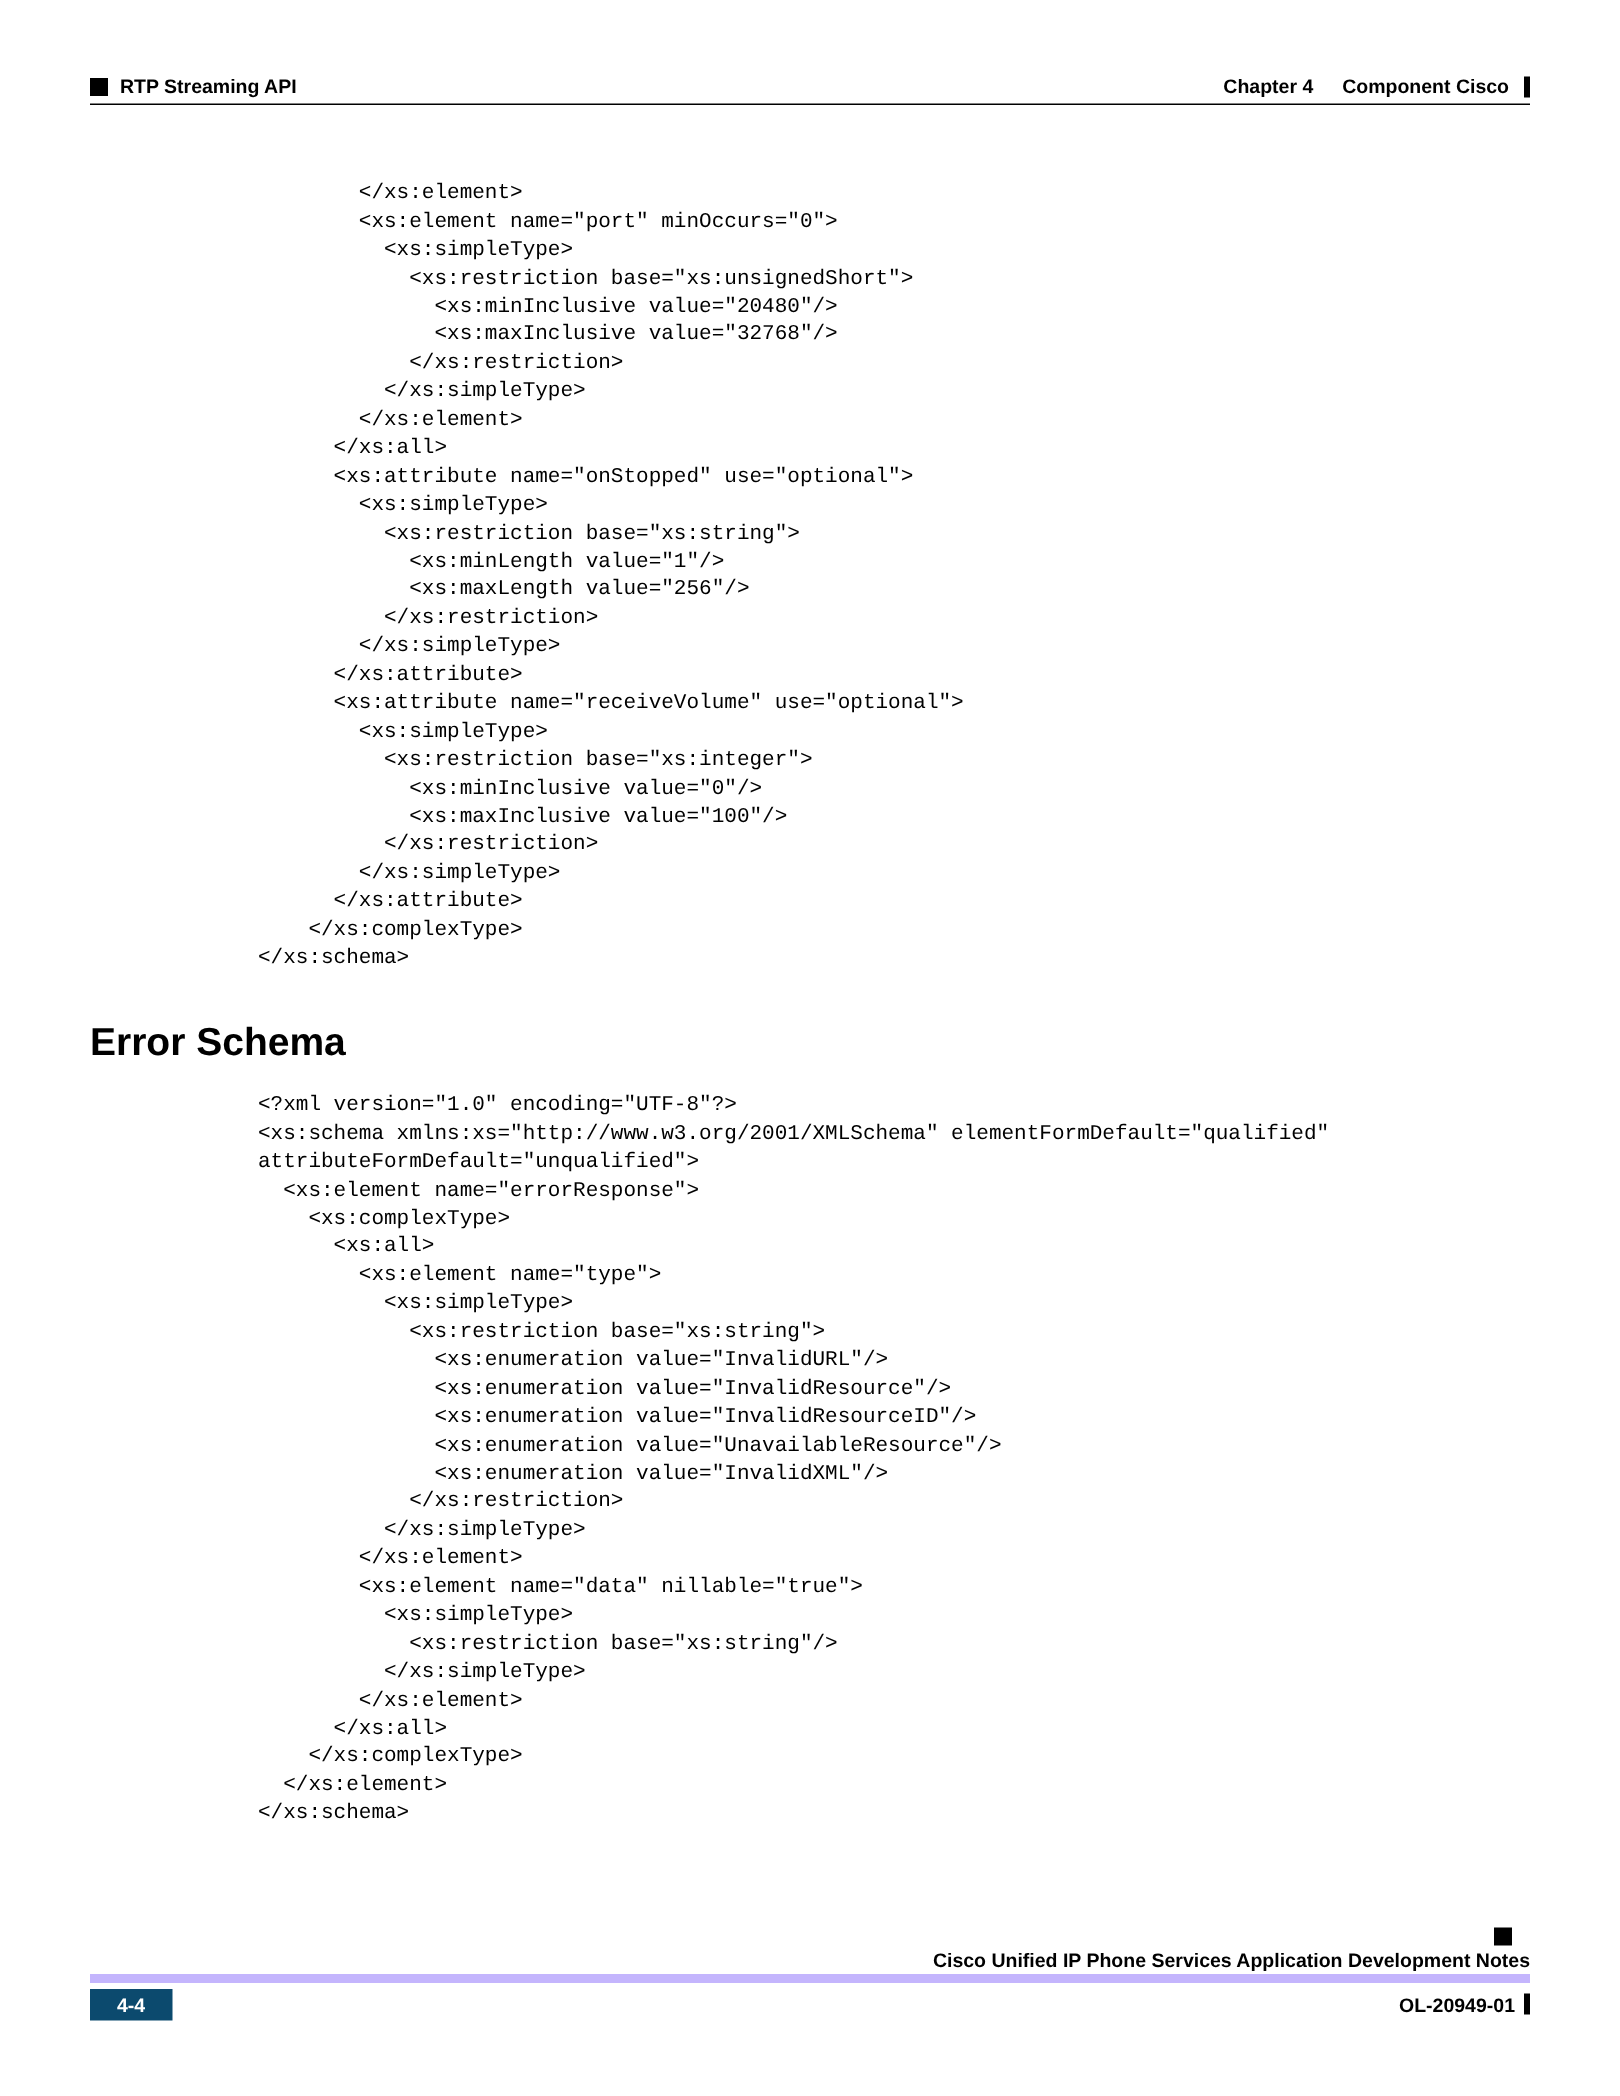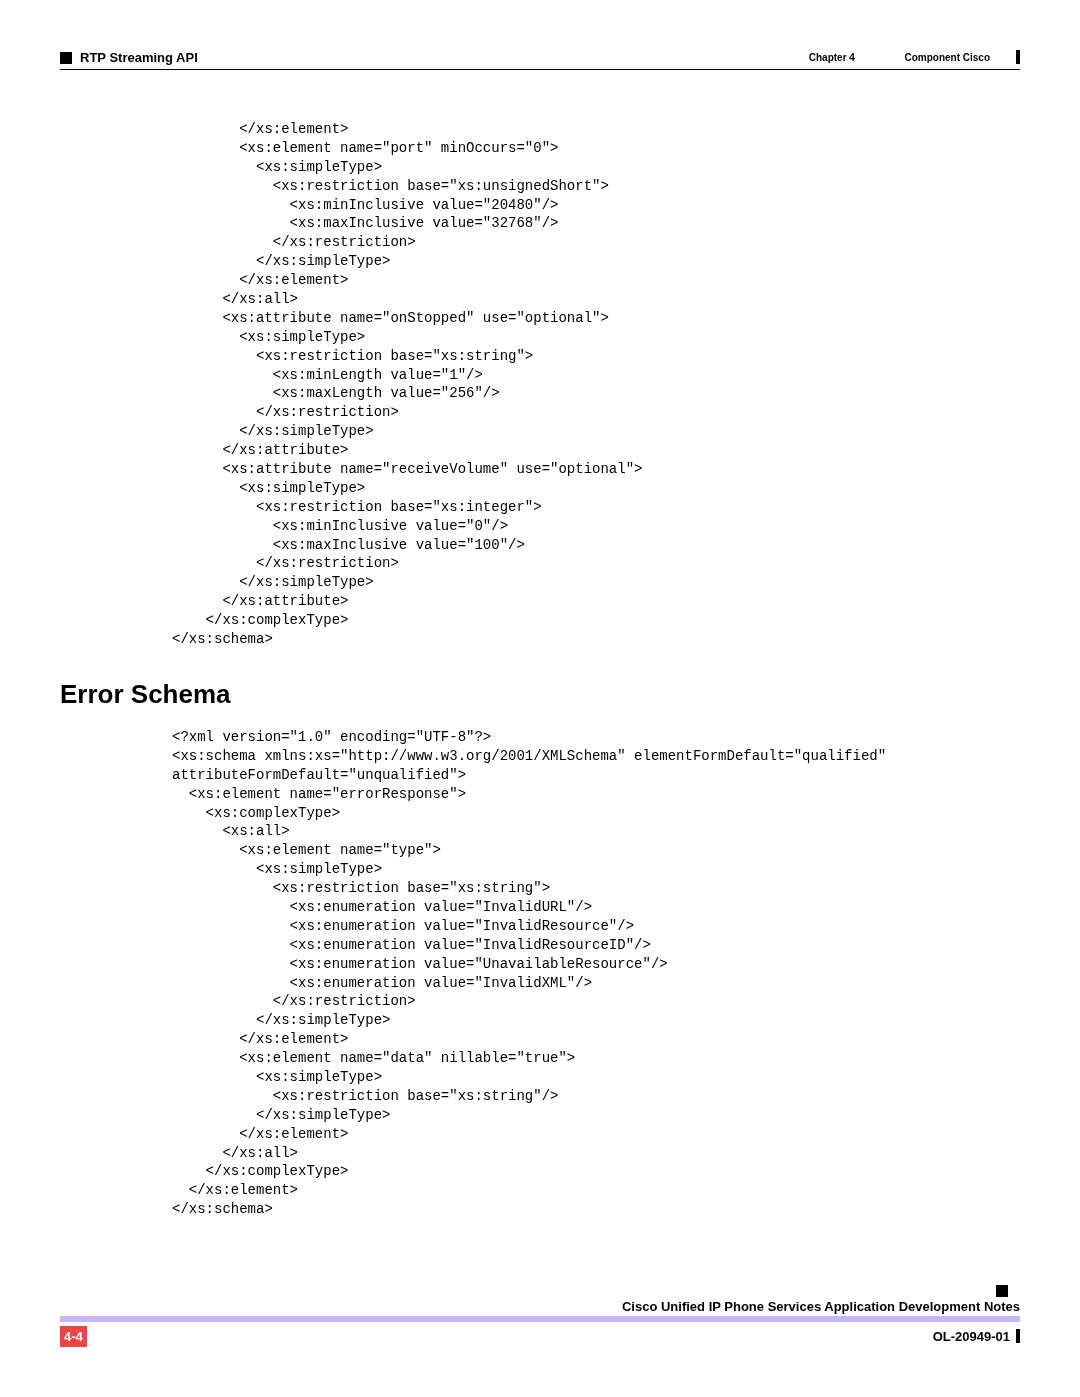--- a/index.html
+++ b/index.html
@@ -16,25 +16,25 @@
       position: relative;
       height: 100%;
     }
     .header-row {
       display: flex;
       justify-content: space-between;
       align-items: flex-start;
       margin-bottom: 4px;
     }
     .chapter-title {
-      font-size: 10px;
+      font-size: 13px;
       font-weight: bold;
       display: flex;
       align-items: center;
-      gap: 22px;
+      gap: 6px;
     }
     .chapter-title .rule {
       display: inline-block;
       width: 4px;
       height: 14px;
       background: #000;
       margin-left: 4px;
     }
     .section-indicator {
       display: flex;
@@ -94,25 +94,25 @@
       flex: 1;
       padding-left: 60px;
     }
     .footer-bottom {
       display: flex;
       justify-content: space-between;
       align-items: center;
       margin-top: 4px;
     }
     .page-badge {
-      background: #ef4444;
+      background: #0c4a6e;
       color: #fff;
       font-size: 13px;
       font-weight: bold;
-      padding: 3px 4px;
+      padding: 3px 18px;
     }
     .doc-id {
       font-size: 13px;
       font-weight: bold;
       display: flex;
       gap: 6px;
     }
     .doc-id .rule {
       display: inline-block;
       width: 4px;

